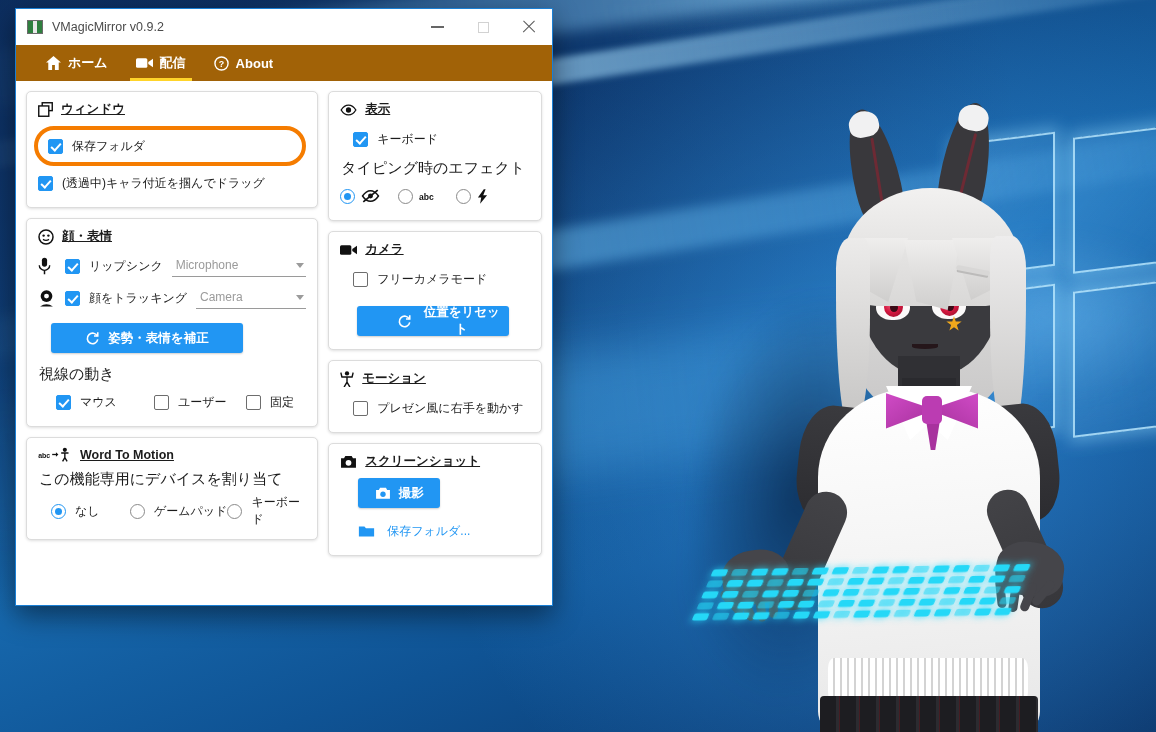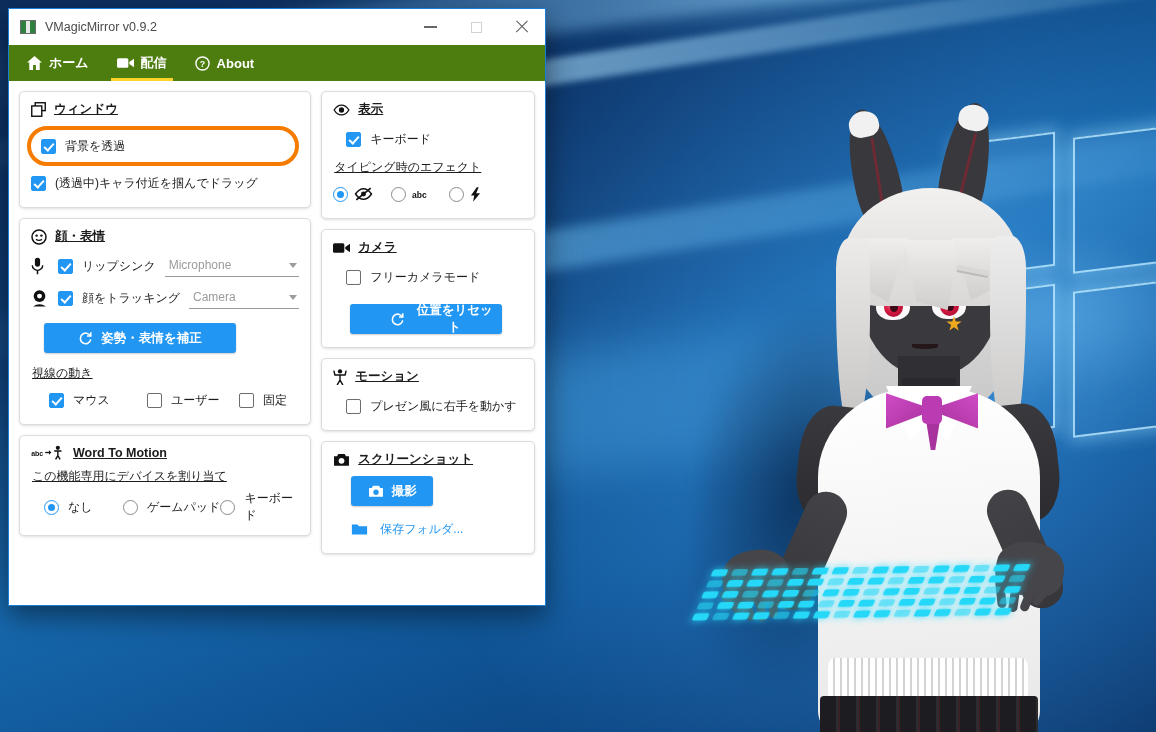--- a/index.html
+++ b/index.html
@@ -104,39 +104,39 @@
   .skirt{position:absolute;left:160px;top:608px;width:218px;height:124px;
      background:repeating-linear-gradient(90deg,#1d1d21 0 16px,#2b2b30 16px 19px,#451c22 19px 20px);border-radius:4px 4px 0 0;}
   
   #vkeyboard{position:absolute;left:40px;top:478px;width:400px;height:70px;transform:skewX(-24deg) rotate(-1deg);}
   .krow{display:flex;gap:5px;margin-bottom:4px;filter:drop-shadow(0 0 4px rgba(40,220,255,.9));}
   .key{width:15px;height:7px;background:#25d8f7;border-radius:2px;}
   .key.dim{opacity:.55;}
 
   
   #app{
-    position:absolute;left:8px;top:8px;width:538px;height:598px;
+    position:absolute;left:15px;top:8px;width:538px;height:598px;
     background:#ffffff;border:1px solid #1a7fd4;box-sizing:border-box;
     box-shadow:0 10px 26px rgba(0,0,0,.45);
   }
   .titlebar{height:36px;display:flex;align-items:center;background:#fff;}
   .app-icon{width:16px;height:14px;margin-left:11px;margin-right:9px;
      background:linear-gradient(90deg,#2f7f3f 0 34%,#e9e9e9 34% 62%,#2f7f3f 62% 100%);
      border:1px solid #6b6b6b;box-sizing:border-box;}
   .app-title{font-size:12.5px;color:#4a4a4a;flex:1;}
   .winbtns{display:flex;}
   .winbtn{width:46px;height:34px;display:flex;align-items:center;justify-content:center;color:#555;font-size:12px;}
   .wb-min{width:13px;height:1.5px;background:#666;}
   .wb-max{width:11px;height:11px;border:1.5px solid #d2d2d2;box-sizing:border-box;}
   .wb-close{position:relative;width:14px;height:14px;}
   .wb-close:before,.wb-close:after{content:"";position:absolute;left:-1px;top:6px;width:16px;height:1.4px;background:#5a5a5a;}
   .wb-close:before{transform:rotate(45deg);}
   .wb-close:after{transform:rotate(-45deg);}
 
-  .navbar{height:36px;background:#4d7c0f;display:flex;align-items:stretch;padding-left:4px;}
+  .navbar{height:36px;background:#a16207;display:flex;align-items:stretch;padding-left:16px;}
   .navtab{display:flex;align-items:center;gap:7px;padding:0 14px;color:#fff;font-size:13px;font-weight:bold;position:relative;cursor:pointer;}
   .navtab .underline{position:absolute;left:8px;right:8px;bottom:0;height:3px;background:#ffd42a;display:none;}
   .navtab.active .underline{display:block;}
 
   .content{padding:10px 10px 0 10px;display:flex;gap:10px;background:#fff;}
   .col-left{width:298px;}
   .col-right{width:218px;}
   .card{background:#fff;border:1px solid #dcdcdc;border-radius:5px;box-shadow:0 1px 3px rgba(0,0,0,.13);
         margin-bottom:10px;padding:9px 11px 11px 11px;box-sizing:border-box;}
   .card-head{display:flex;align-items:center;gap:8px;margin-bottom:8px;}
@@ -157,21 +157,21 @@
   .btn-blue{background:#2196f3;color:#fff;border:none;border-radius:3px;height:30px;
      display:flex;align-items:center;justify-content:center;gap:8px;font-size:12.5px;font-weight:bold;
      font-family:inherit;cursor:pointer;box-shadow:0 1px 2px rgba(0,0,0,.2);}
 
   .combo{flex:1;border-bottom:1px solid #9a9a9a;display:flex;align-items:center;
          justify-content:space-between;padding:3px 2px 4px 4px;cursor:pointer;}
   .combo .val{font-size:12px;color:#9b9b9b;}
   .caret{width:0;height:0;border-left:4.5px solid transparent;border-right:4.5px solid transparent;border-top:5px solid #9b9b9b;}
 
   .highlight-ring{border:4px solid #f57c00;border-radius:22px;padding:3px 10px;margin:1px 0 4px -4px;}
-  .section-note{font-size:12px;color:#1c1c1c;margin:7px 0 5px 1px;text-decoration:underline;}
+  .section-note{font-size:15px;color:#1c1c1c;margin:7px 0 5px 1px;}
   .link{font-size:12px;color:#2196f3;}
   svg{display:block;}
 </style>
 </head>
 <body>
 
 <div id="desktop">
   <div class="bg-base"></div>
   <div class="streak s1"></div>
   <div class="streak s2"></div>
@@ -410,21 +410,21 @@
             <svg width="15" height="15" viewBox="0 0 16 16">
                 <rect x="4.5" y="0.8" width="10.7" height="8.4" fill="none" stroke="#111" stroke-width="1.5"></rect>
                 <rect x="0.8" y="4.2" width="10.7" height="11" fill="#fff" stroke="#111" stroke-width="1.5"></rect>
               </svg>
           </span>
           <span class="ttl">ウィンドウ</span>
         </div>
         <div class="highlight-ring">
           <div class="row">
             <span class="chk on"></span>
-            <span class="lbl">背景を透過</span>
+            <span class="lbl">保存フォルダ</span>
           </div>
         </div>
         <div class="row">
           <span class="chk on"></span>
           <span class="lbl">(透過中)キャラ付近を掴んでドラッグ</span>
         </div>
       </div>
 
       <div class="card">
         <div class="card-head">

